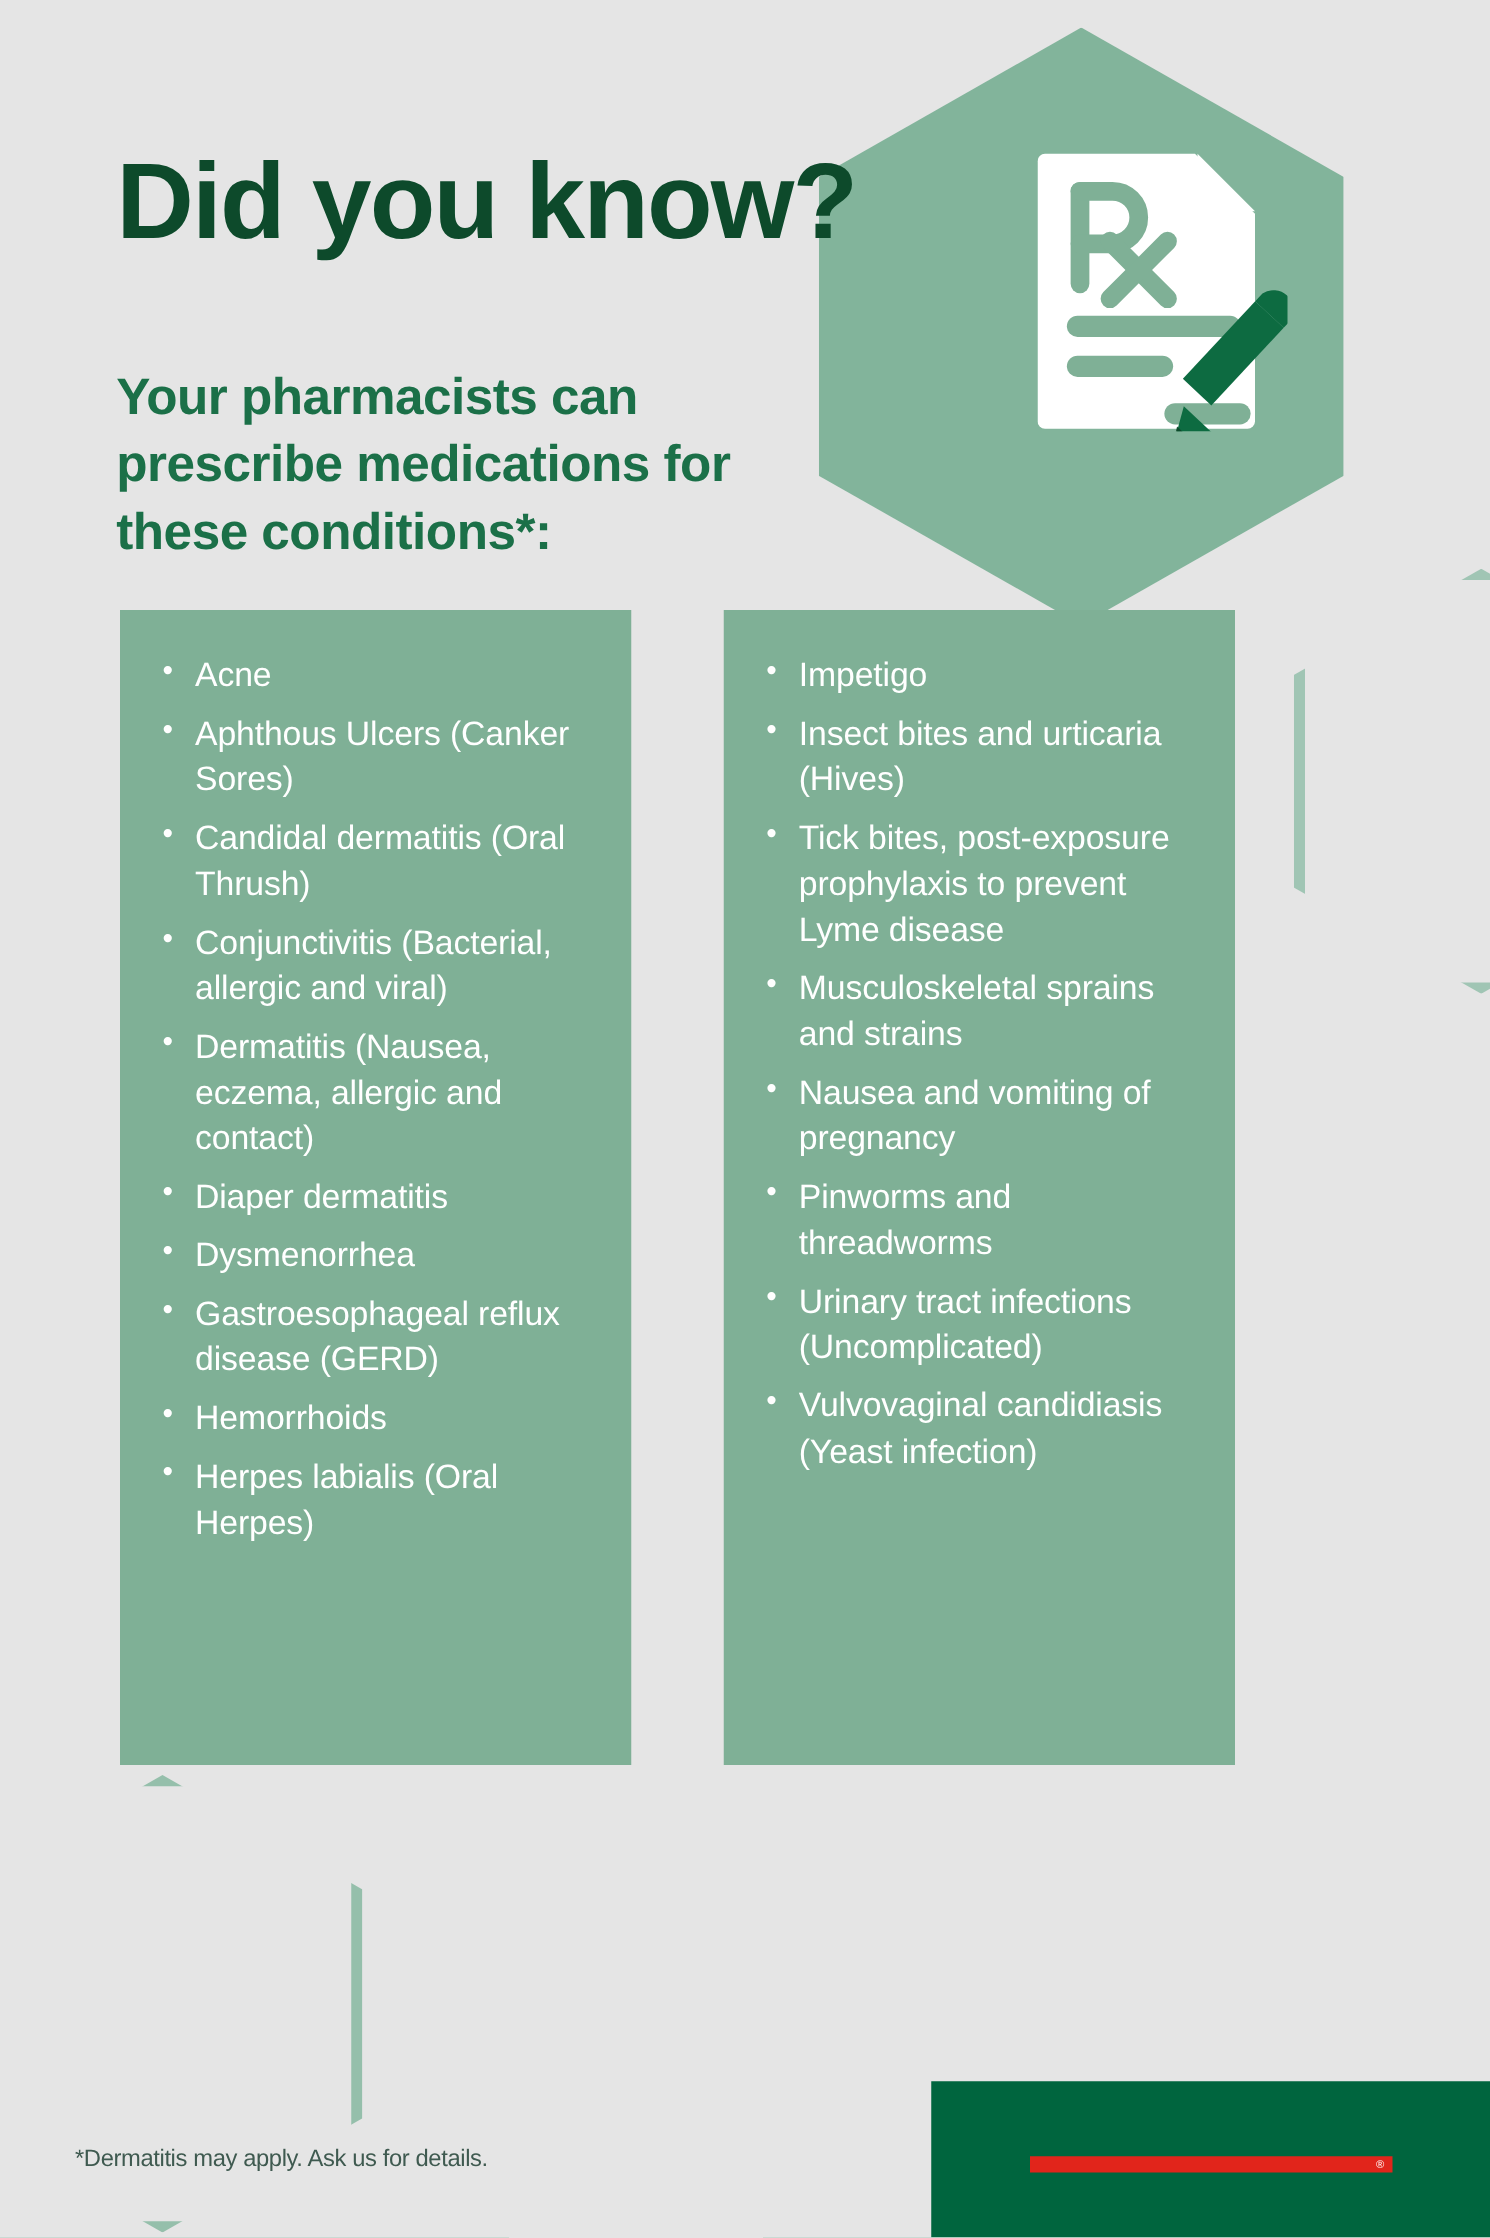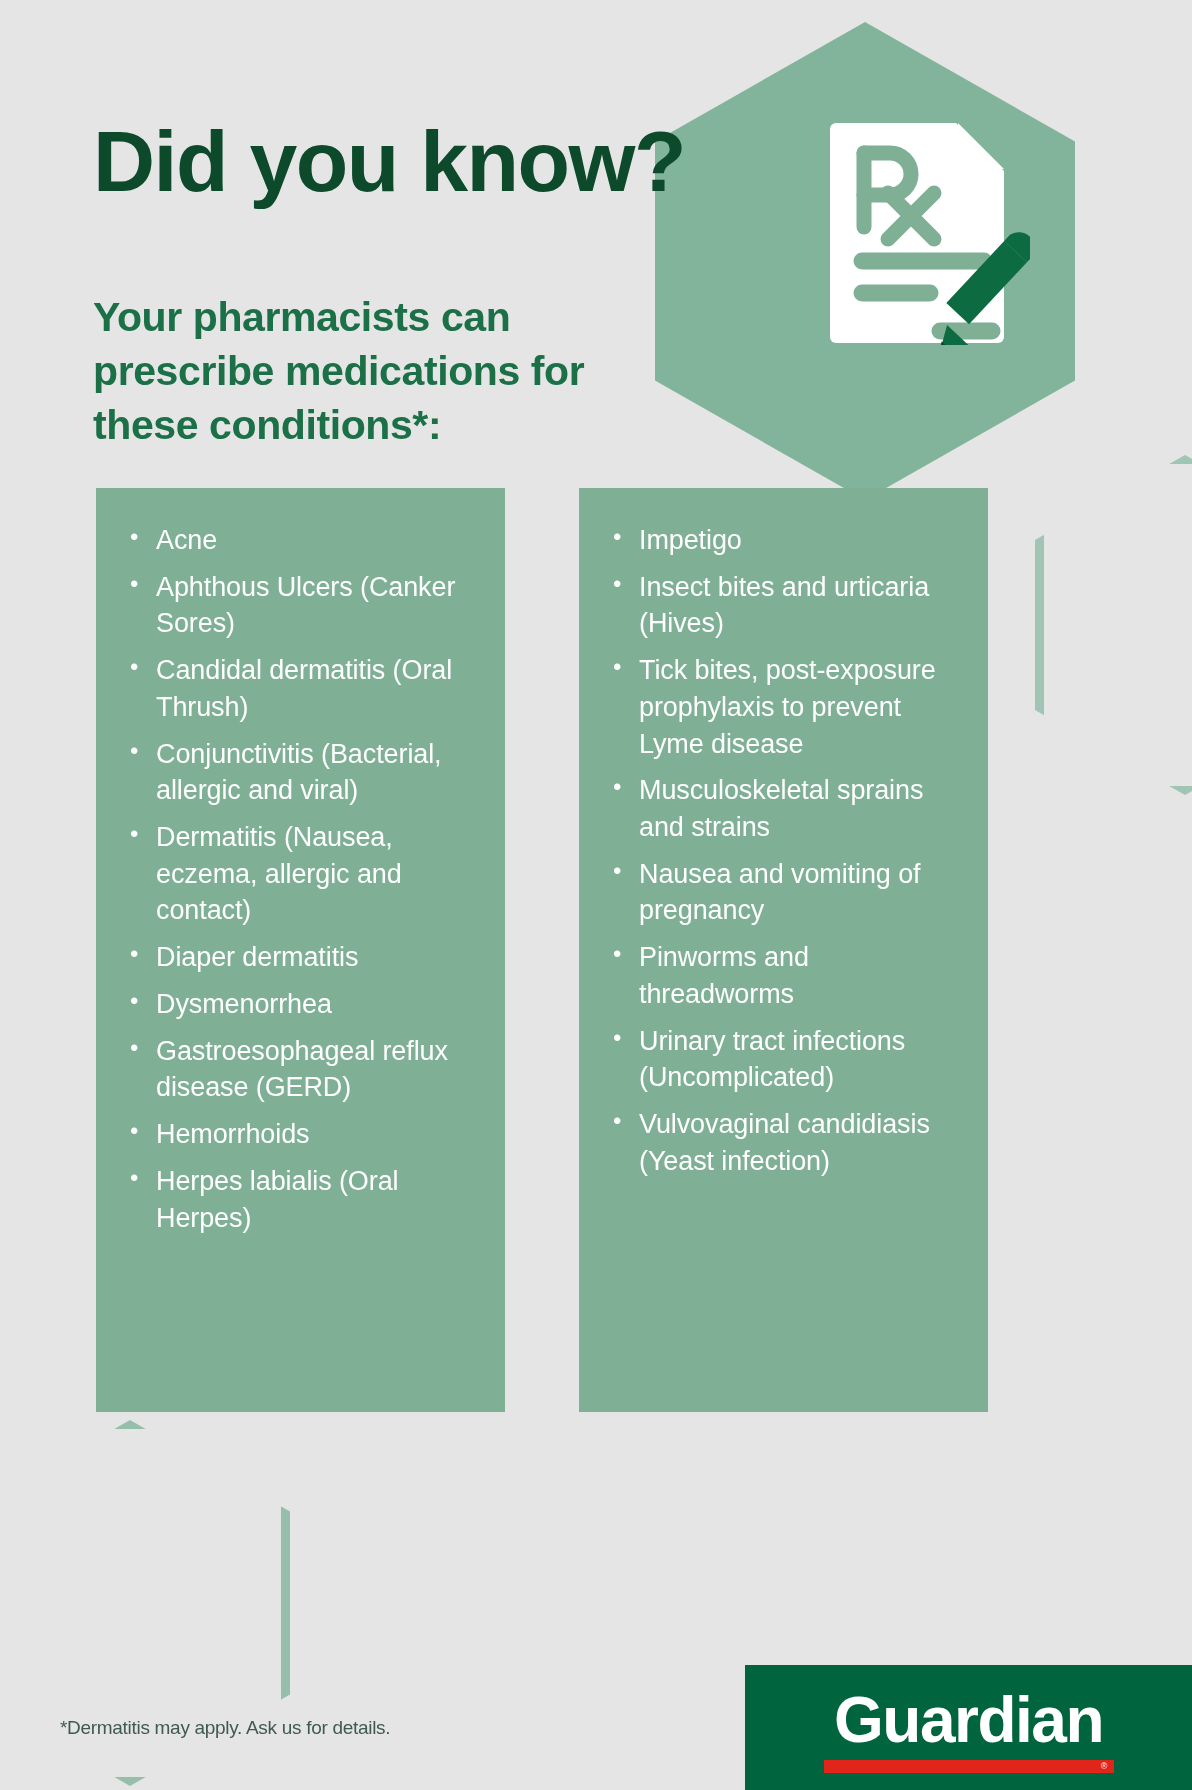--- a/index.html
+++ b/index.html
@@ -173,19 +173,18 @@
       <li class="cond-item">Nausea and vomiting of pregnancy</li>
       <li class="cond-item">Pinworms and threadworms</li>
       <li class="cond-item">Urinary tract infections (Uncomplicated)</li>
       <li class="cond-item">Vulvovaginal candidiasis (Yeast infection)</li>
     </ul>
   </div>
 
   <div class="footnote">*Dermatitis may apply. Ask us for details.</div>
 
   <div class="logo-box">
-    <div class="logo-word">Guardian</div>
     <div class="logo-rule">
       <span class="logo-reg">®</span>
     </div>
   </div>
 
 </div>
 
 </body></html>

